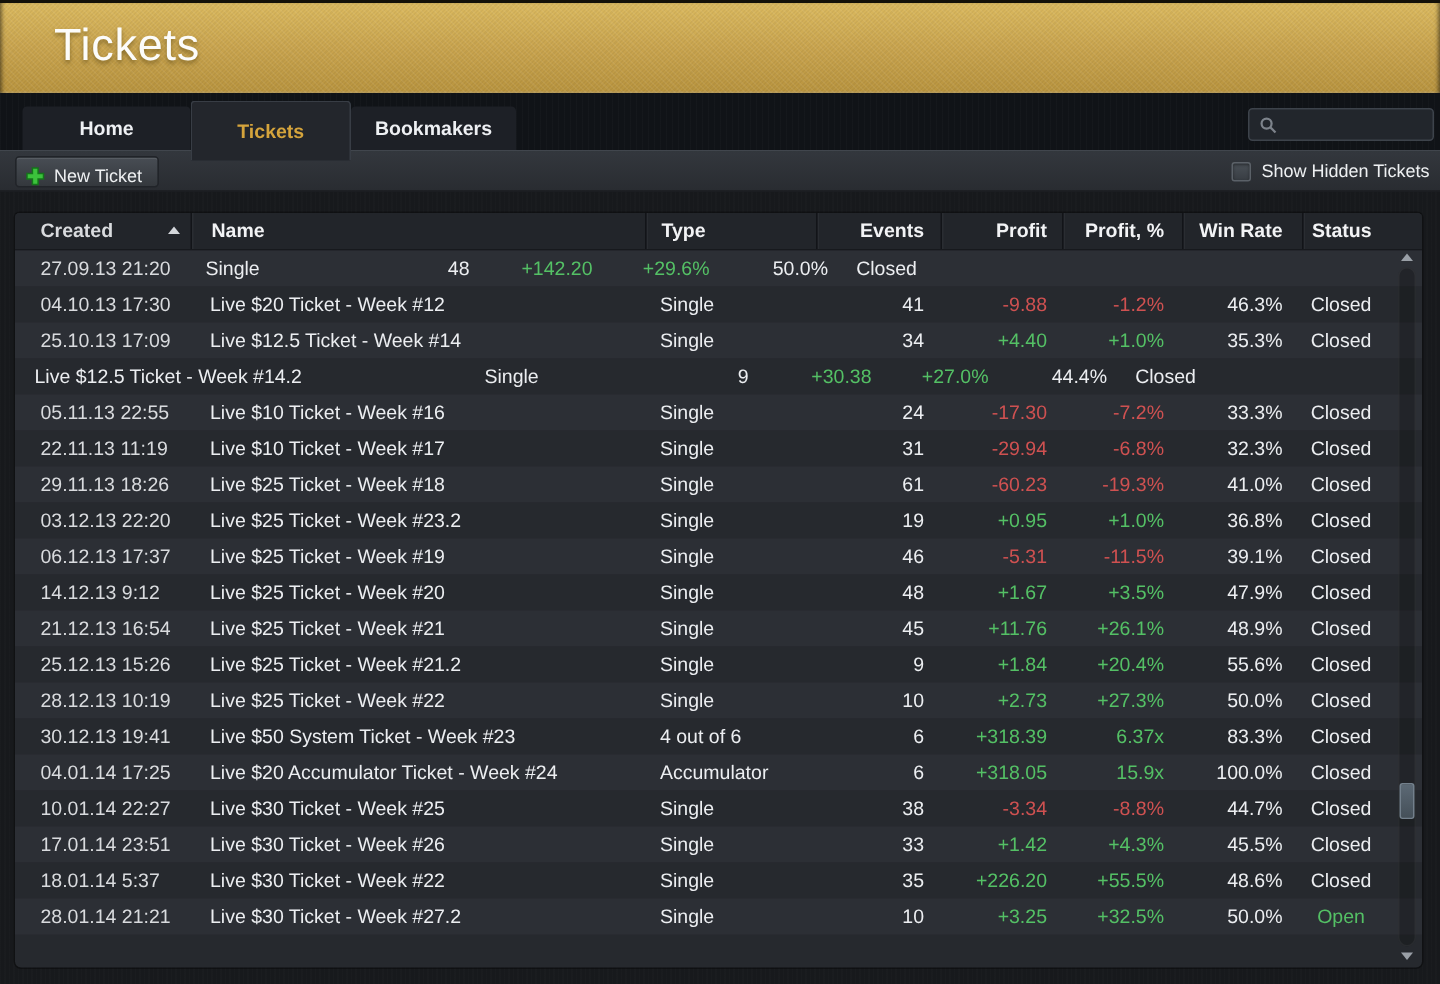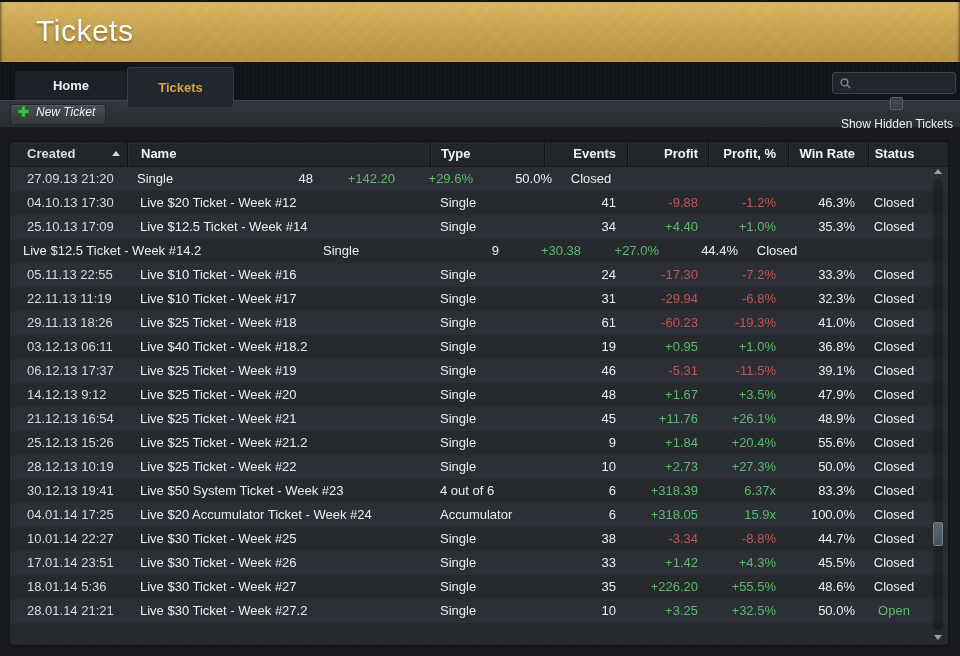--- a/index.html
+++ b/index.html
@@ -61,28 +61,28 @@
 
   
   .toolbar {
     position:absolute; top:100px; left:0; width:960px; height:28px;
     background:linear-gradient(#33373d, #292c31);
     border-top:1px solid #41464d; border-bottom:1px solid #1b1d21;
     display:flex; align-items:center; justify-content:space-between;
     padding:0 7px 0 10px; z-index:2;
   }
   .new-ticket-btn {
-    height:21px; display:flex; align-items:flex-start; gap:6px;
+    height:21px; display:flex; align-items:flex-end; gap:6px;
     background:linear-gradient(#484d54, #34383d);
     border:1px solid #212429; border-radius:3px;
     box-shadow:inset 0 1px 0 rgba(255,255,255,.09);
     color:#eef0f2; font-size:12px; padding:0 10px 0 6px;
-    font-family:"Liberation Sans", sans-serif; cursor:default;font-style:italic;
-  }
-  .show-hidden { display:flex; align-items:center; gap:7px; font-size:12px; color:#eef0f2;flex-direction:column; }
+    font-family:"Liberation Sans", sans-serif; cursor:default;
+  }
+  .show-hidden { display:flex; align-items:center; gap:7px; font-size:12px; color:#eef0f2; }
   .checkbox {
     width:13px; height:13px; border-radius:2px;
     background:linear-gradient(#4a5057, #383d43);
     border:1px solid #5b6168;
     box-shadow:inset 0 1px 2px rgba(0,0,0,.45);
   }
 
   
   .panel {
     position:absolute; top:142px; left:10px; width:938px; height:503px;
@@ -142,20 +142,21 @@
 </head>
 <body>
 
 <div class="app-header">
   <div class="page-title">Tickets</div>
 </div>
 
 <div class="tabbar">
   <div class="tab tab-home">Home</div>
   <div class="tab tab-tickets">Tickets</div>
+  <div class="tab tab-bookmakers">Bookmakers</div>
   <div class="search-box">
     <svg width="13" height="13" viewBox="0 0 14 14">
       <circle cx="5.8" cy="5.8" r="3.6" fill="none" stroke="#7d838b" stroke-width="1.6"></circle>
       <line x1="8.7" y1="8.7" x2="12.2" y2="12.2" stroke="#7d838b" stroke-width="1.6"></line>
     </svg>
     <input type="text" value="" style="">
   </div>
 </div>
 
 <div class="toolbar">
@@ -245,22 +246,22 @@
         <div class="td col-created">29.11.13 18:26</div>
         <div class="td col-name">Live $25 Ticket - Week #18</div>
         <div class="td col-type">Single</div>
         <div class="td col-events">61</div>
         <div class="td col-profit neg">-60.23</div>
         <div class="td col-profit_pct neg">-19.3%</div>
         <div class="td col-win_rate">41.0%</div>
         <div class="td col-status">Closed</div>
       </div>
       <div class="row">
-        <div class="td col-created">03.12.13 06:11</div>
-        <div class="td col-name">Live $40 Ticket - Week #18.2</div>
+        <div class="td col-created">03.12.13 22:20</div>
+        <div class="td col-name">Live $25 Ticket - Week #23.2</div>
         <div class="td col-type">Single</div>
         <div class="td col-events">19</div>
         <div class="td col-profit pos">+0.95</div>
         <div class="td col-profit_pct pos">+1.0%</div>
         <div class="td col-win_rate">36.8%</div>
         <div class="td col-status">Closed</div>
       </div>
       <div class="row">
         <div class="td col-created">06.12.13 17:37</div>
         <div class="td col-name">Live $25 Ticket - Week #19</div>
@@ -345,22 +346,22 @@
         <div class="td col-created">17.01.14 23:51</div>
         <div class="td col-name">Live $30 Ticket - Week #26</div>
         <div class="td col-type">Single</div>
         <div class="td col-events">33</div>
         <div class="td col-profit pos">+1.42</div>
         <div class="td col-profit_pct pos">+4.3%</div>
         <div class="td col-win_rate">45.5%</div>
         <div class="td col-status">Closed</div>
       </div>
       <div class="row">
-        <div class="td col-created">18.01.14 5:36</div>
-        <div class="td col-name">Live $30 Ticket - Week #27</div>
+        <div class="td col-created">18.01.14 5:37</div>
+        <div class="td col-name">Live $30 Ticket - Week #22</div>
         <div class="td col-type">Single</div>
         <div class="td col-events">35</div>
         <div class="td col-profit pos">+226.20</div>
         <div class="td col-profit_pct pos">+55.5%</div>
         <div class="td col-win_rate">48.6%</div>
         <div class="td col-status">Closed</div>
       </div>
       <div class="row">
         <div class="td col-created">28.01.14 21:21</div>
         <div class="td col-name">Live $30 Ticket - Week #27.2</div>

